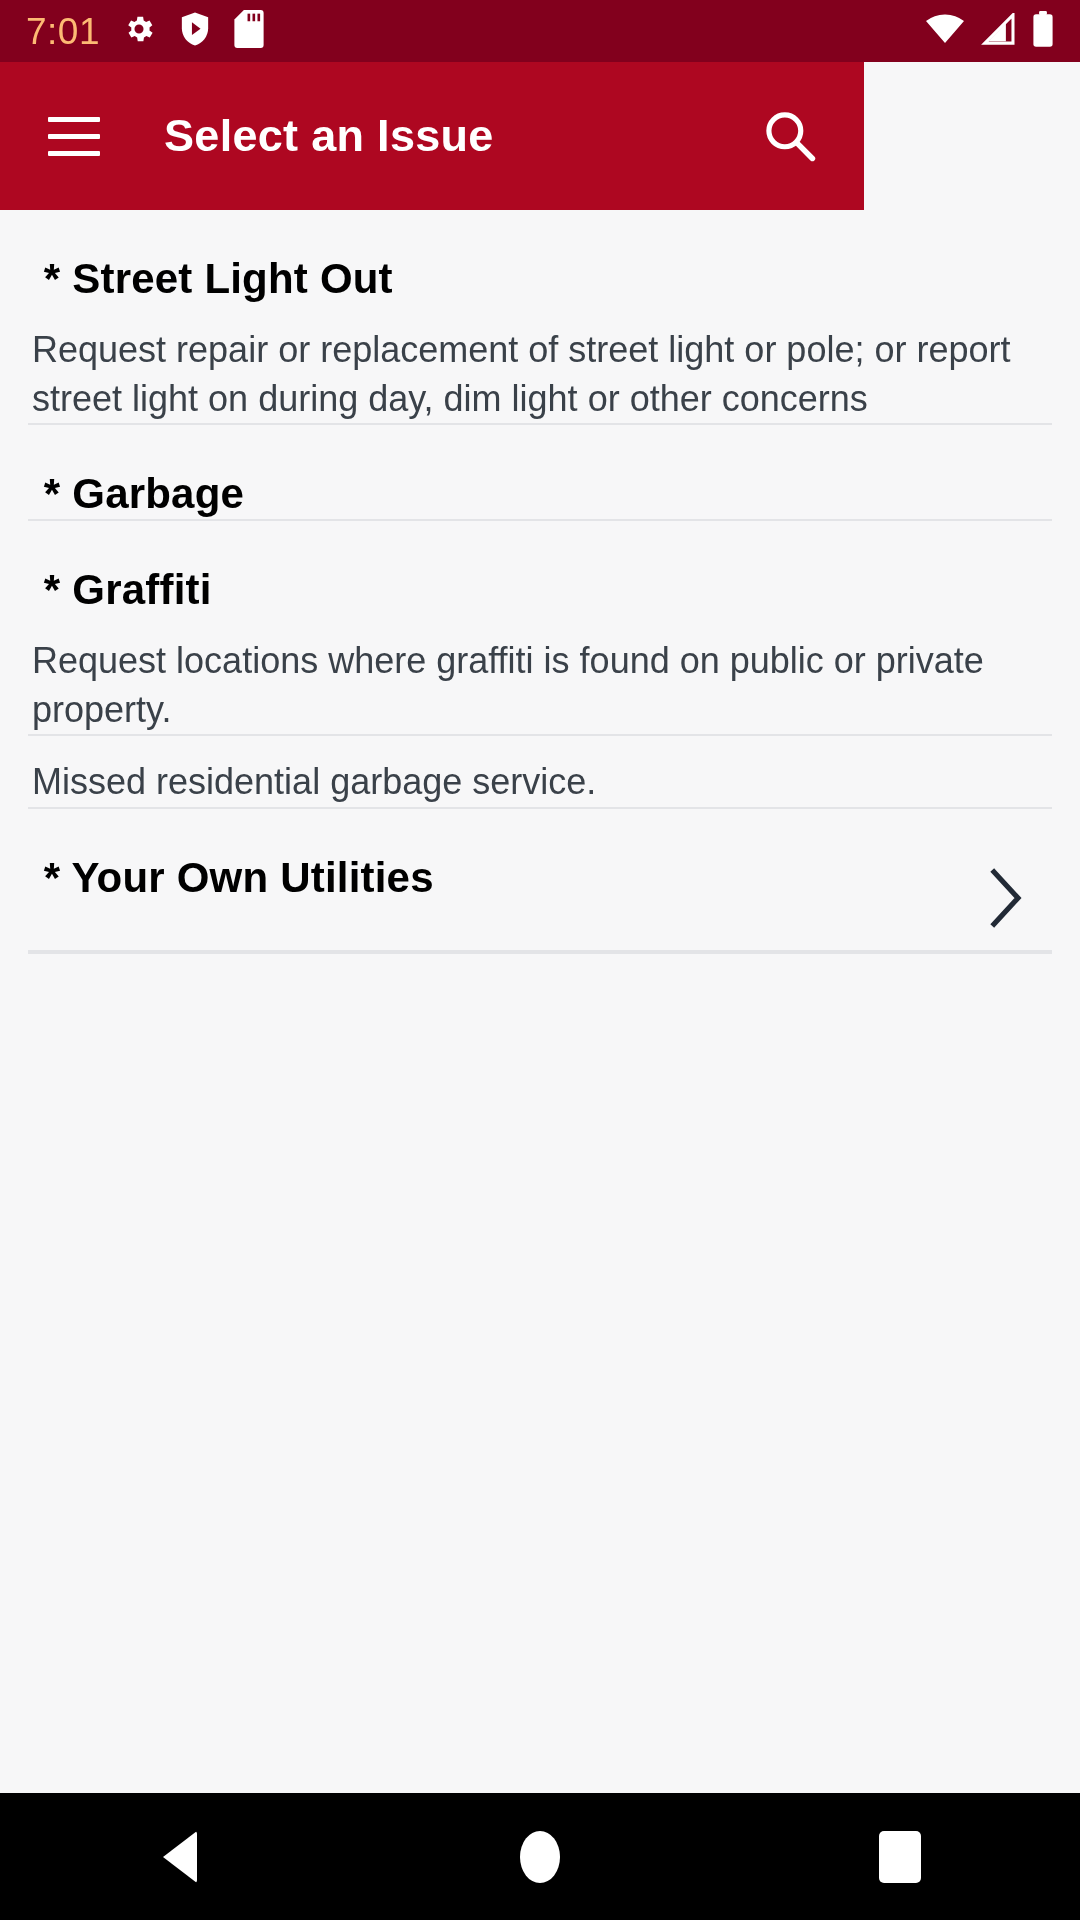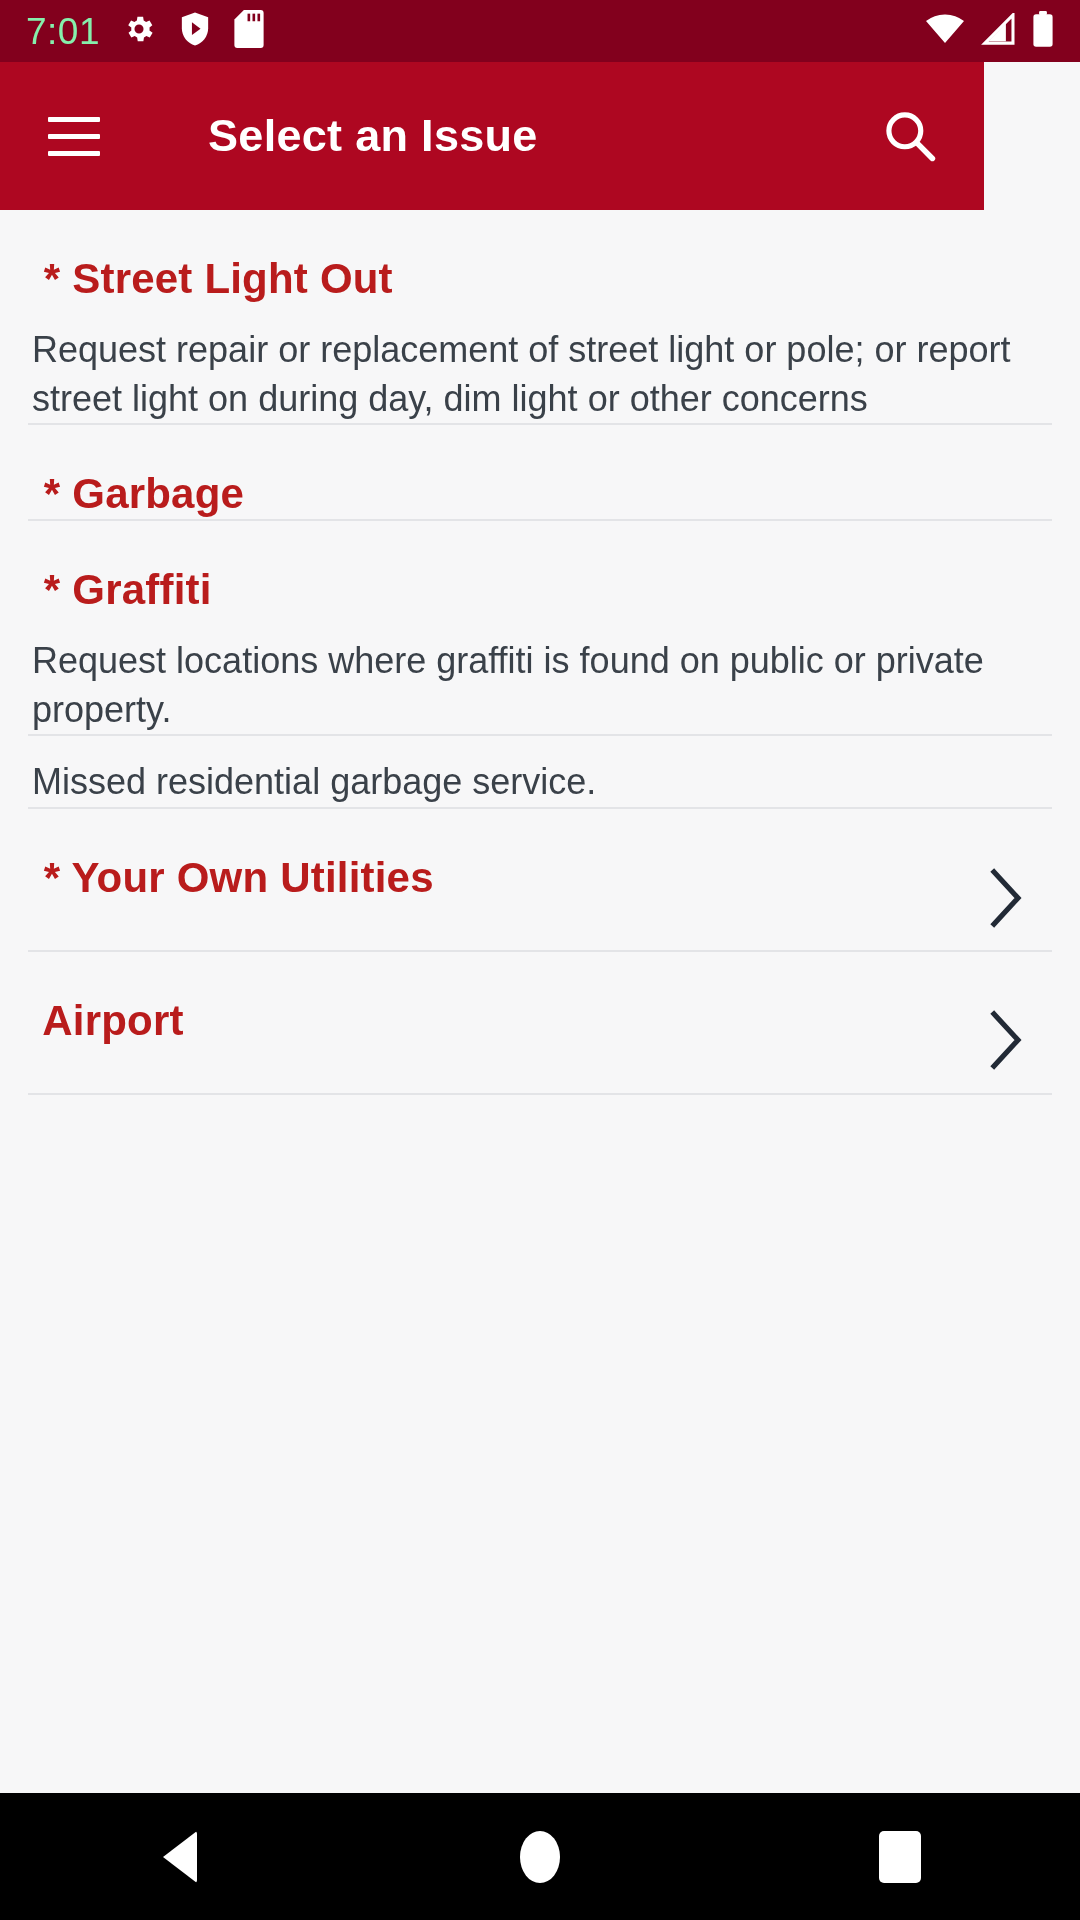--- a/index.html
+++ b/index.html
@@ -21,38 +21,38 @@
     position:absolute; top:0; left:0;
     width:1080px; height:62px;
     background:#82001d;
     display:flex; align-items:center;
   }
   #status-left {
     display:flex; align-items:center; gap:22px;
     margin-left:26px;
   }
   #status-clock {
-    color:#86efac;
+    color:#fdba74;
     font-size:37px;
     letter-spacing:0.5px;
     line-height:1;
     font-family:"Liberation Sans", sans-serif;
   }
   .sicon { display:block; }
   #status-right {
     position:absolute; right:26px; top:0; height:62px;
     display:flex; align-items:center; gap:16px;
   }
 
   
   #app-bar {
     position:absolute; top:62px; left:0;
-    width:984px; height:148px;
+    width:864px; height:148px;
     background:#ae0721;
-    display:flex; align-items:center;gap:44px;
+    display:flex; align-items:center;
   }
   #app-bar::after {
     content:"";
     position:absolute; left:0; right:0; bottom:-6px;
     height:6px;
     background:linear-gradient(to bottom, rgba(0,0,0,0.16), rgba(0,0,0,0));
   }
   #menu-button {
     width:104px; height:104px;
     margin-left:22px;
@@ -89,21 +89,21 @@
     position:relative;
     padding:0 32px;
     cursor:pointer;
   }
   .li-row {
     display:flex; align-items:center; justify-content:space-between;
   }
   .li-title {
     font-size:42px;
     font-weight:bold;
-    color:#b91c1c;
+    color:#000000;
     letter-spacing:0.2px;
     line-height:1.18;
     padding-top:44px;
     white-space:pre;
   }
   .li-desc {
     font-size:36px;
     color:#3a4149;
     line-height:1.36;
     margin-top:22px;
@@ -246,28 +246,20 @@
       <div class="divider"></div>
       <div class="list-item">
         <div class="li-row">
           <div class="li-title li-nodesc"> * Your Own Utilities</div>
           <span class="chevron"><svg width="46" height="64" viewBox="0 0 23 32">
               <polyline points="6,3 18,16 6,29" fill="none" stroke="#222a36" stroke-width="2.6" stroke-linecap="square" stroke-linejoin="miter"></polyline>
             </svg></span>
         </div>
       </div>
       <div class="divider"></div>
-      <div class="list-item">
-        <div class="li-row">
-          <div class="li-title li-nodesc"> Airport</div>
-          <span class="chevron"><svg width="46" height="64" viewBox="0 0 23 32">
-              <polyline points="6,3 18,16 6,29" fill="none" stroke="#222a36" stroke-width="2.6" stroke-linecap="square" stroke-linejoin="miter"></polyline>
-            </svg></span>
-        </div>
-      </div>
       <div class="divider"></div>
     </div>
 
   <div id="nav-bar">
     <div class="nav-btn" id="nav-back">
       <span class="tri"></span>
     </div>
     <div class="nav-btn" id="nav-home">
       <span class="circ"></span>
     </div>

